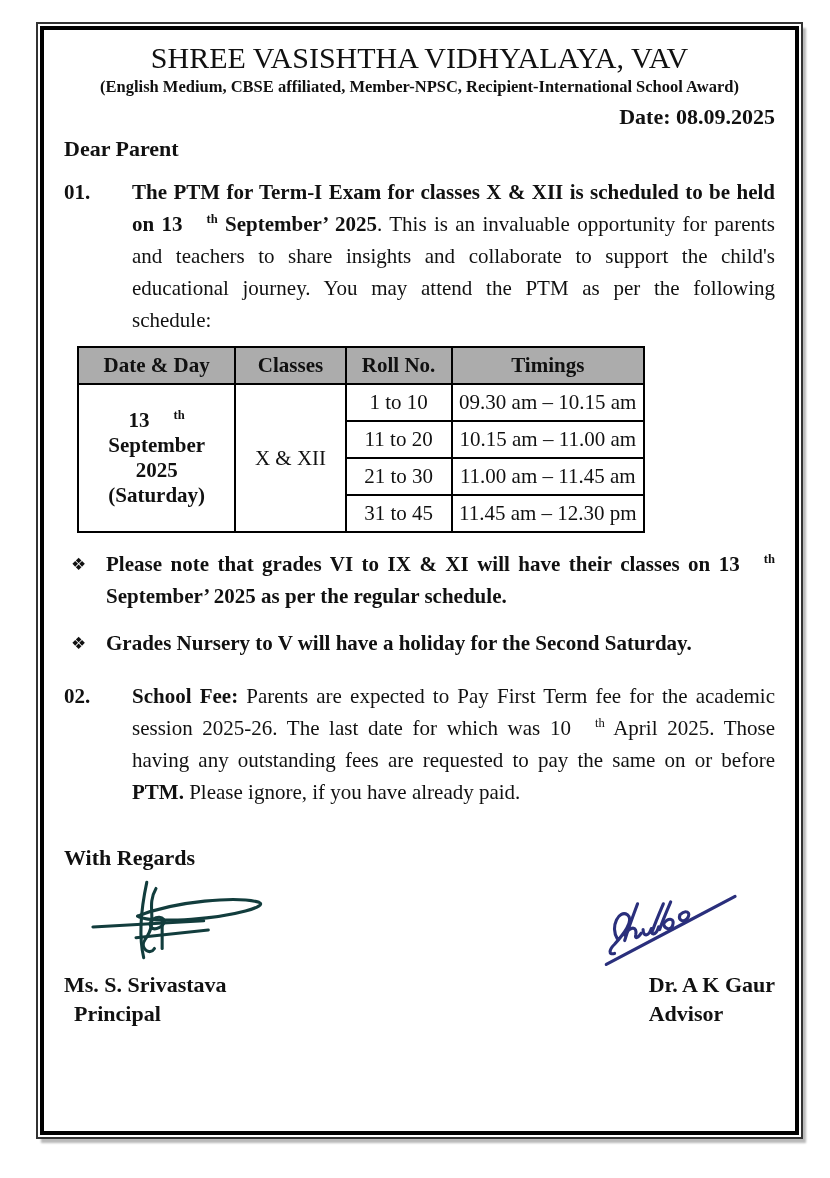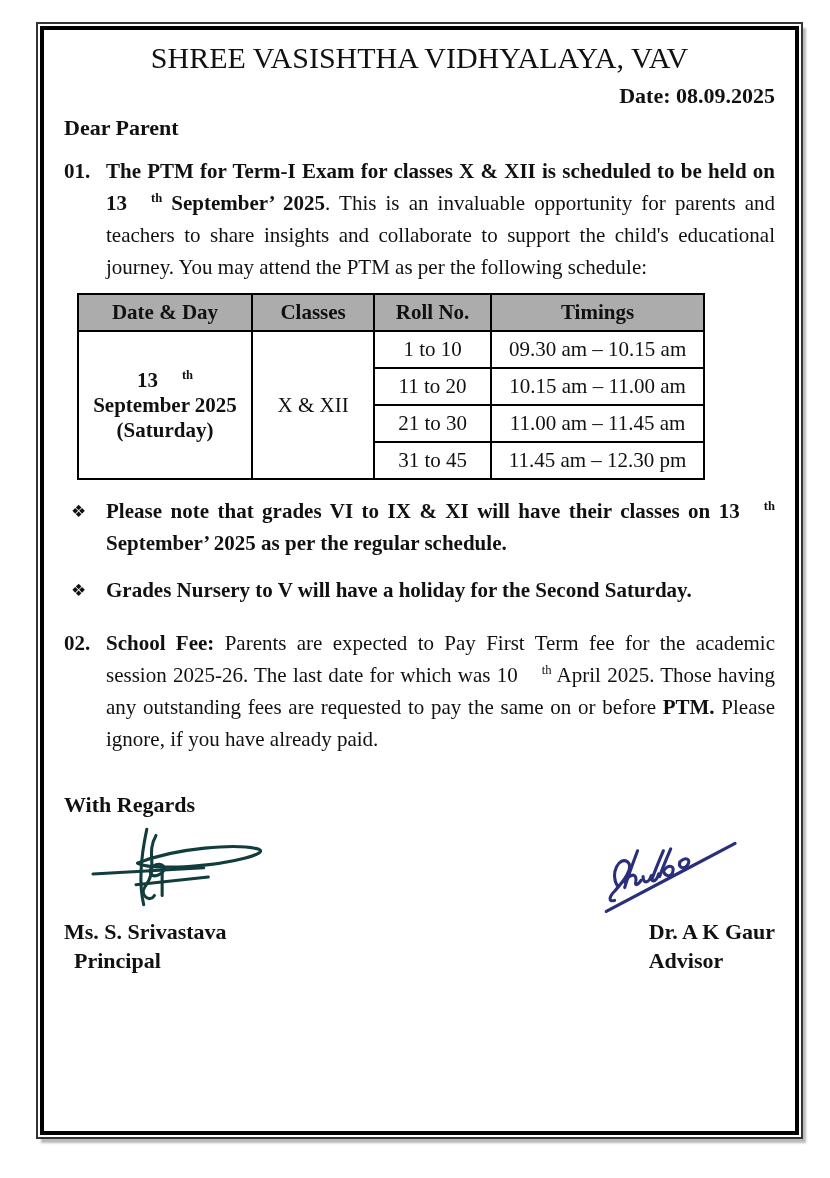--- a/index.html
+++ b/index.html
@@ -27,27 +27,27 @@
   .subtitle {
     text-align: center; font-weight: bold;
     font-size: 16.5px; line-height: 21px;
   }
   .dateline {
     text-align: right; font-weight: bold;
     font-size: 22px; line-height: 28px; margin-top: 6px;
   }
   .salutation { font-weight: bold; font-size: 22px; line-height: 28px; margin-top: 4px; }
 
-  .item { display: flex; margin-top: 13px; }
+  .item { display: flex; margin-top: 13px; gap: 26px; }
   .item .num { flex: 0 0 42px; font-weight: bold; font-size: 21px; line-height: 32px; }
   .item .body { flex: 1; font-size: 21px; line-height: 32px; text-align: justify; }
 
   table.schedule {
     border-collapse: collapse; table-layout: fixed;
-    width: 628px; margin: 10px 0 0 13px;
+    width: 568px; margin: 10px 0 0 13px;
     font-size: 21px;
   }
   table.schedule th, table.schedule td {
     border: 2.5px solid #000; text-align: center; vertical-align: middle;
   }
   table.schedule th {
     background: #acacac; font-weight: bold; padding: 5px 2px;
   }
   table.schedule td { padding: 4px 2px; height: 37px; }
   table.schedule col.c1 { width: 27.8%; }
@@ -84,20 +84,21 @@
   .signatory.right { width: 218px; }
   .signatory.right .role { padding-left: 10px; }
 </style>
 </head>
 <body>
 
 <div class="sheet">
   <div class="frame">
 
     <div class="title">SHREE VASISHTHA VIDHYALAYA, VAV</div>
+    <div class="subtitle">(English Medium, CBSE affiliated, Member-NPSC, Recipient-International School Award)</div>
     <div class="dateline">Date: 08.09.2025</div>
     <div class="salutation">Dear Parent</div>
 
     <div class="item">
       <div class="num">01.</div>
       <div class="body"><span class="b">The PTM for Term-I Exam for classes X &amp; XII is scheduled to be held on 13</span><sup class="b">th</sup><span class="b"> September’ 2025</span><span>. This is an invaluable opportunity for parents and teachers to share insights and collaborate to support the child's educational journey. You may attend the PTM as per the following schedule:</span></div>
     </div>
 
     <table class="schedule">
       <colgroup>

